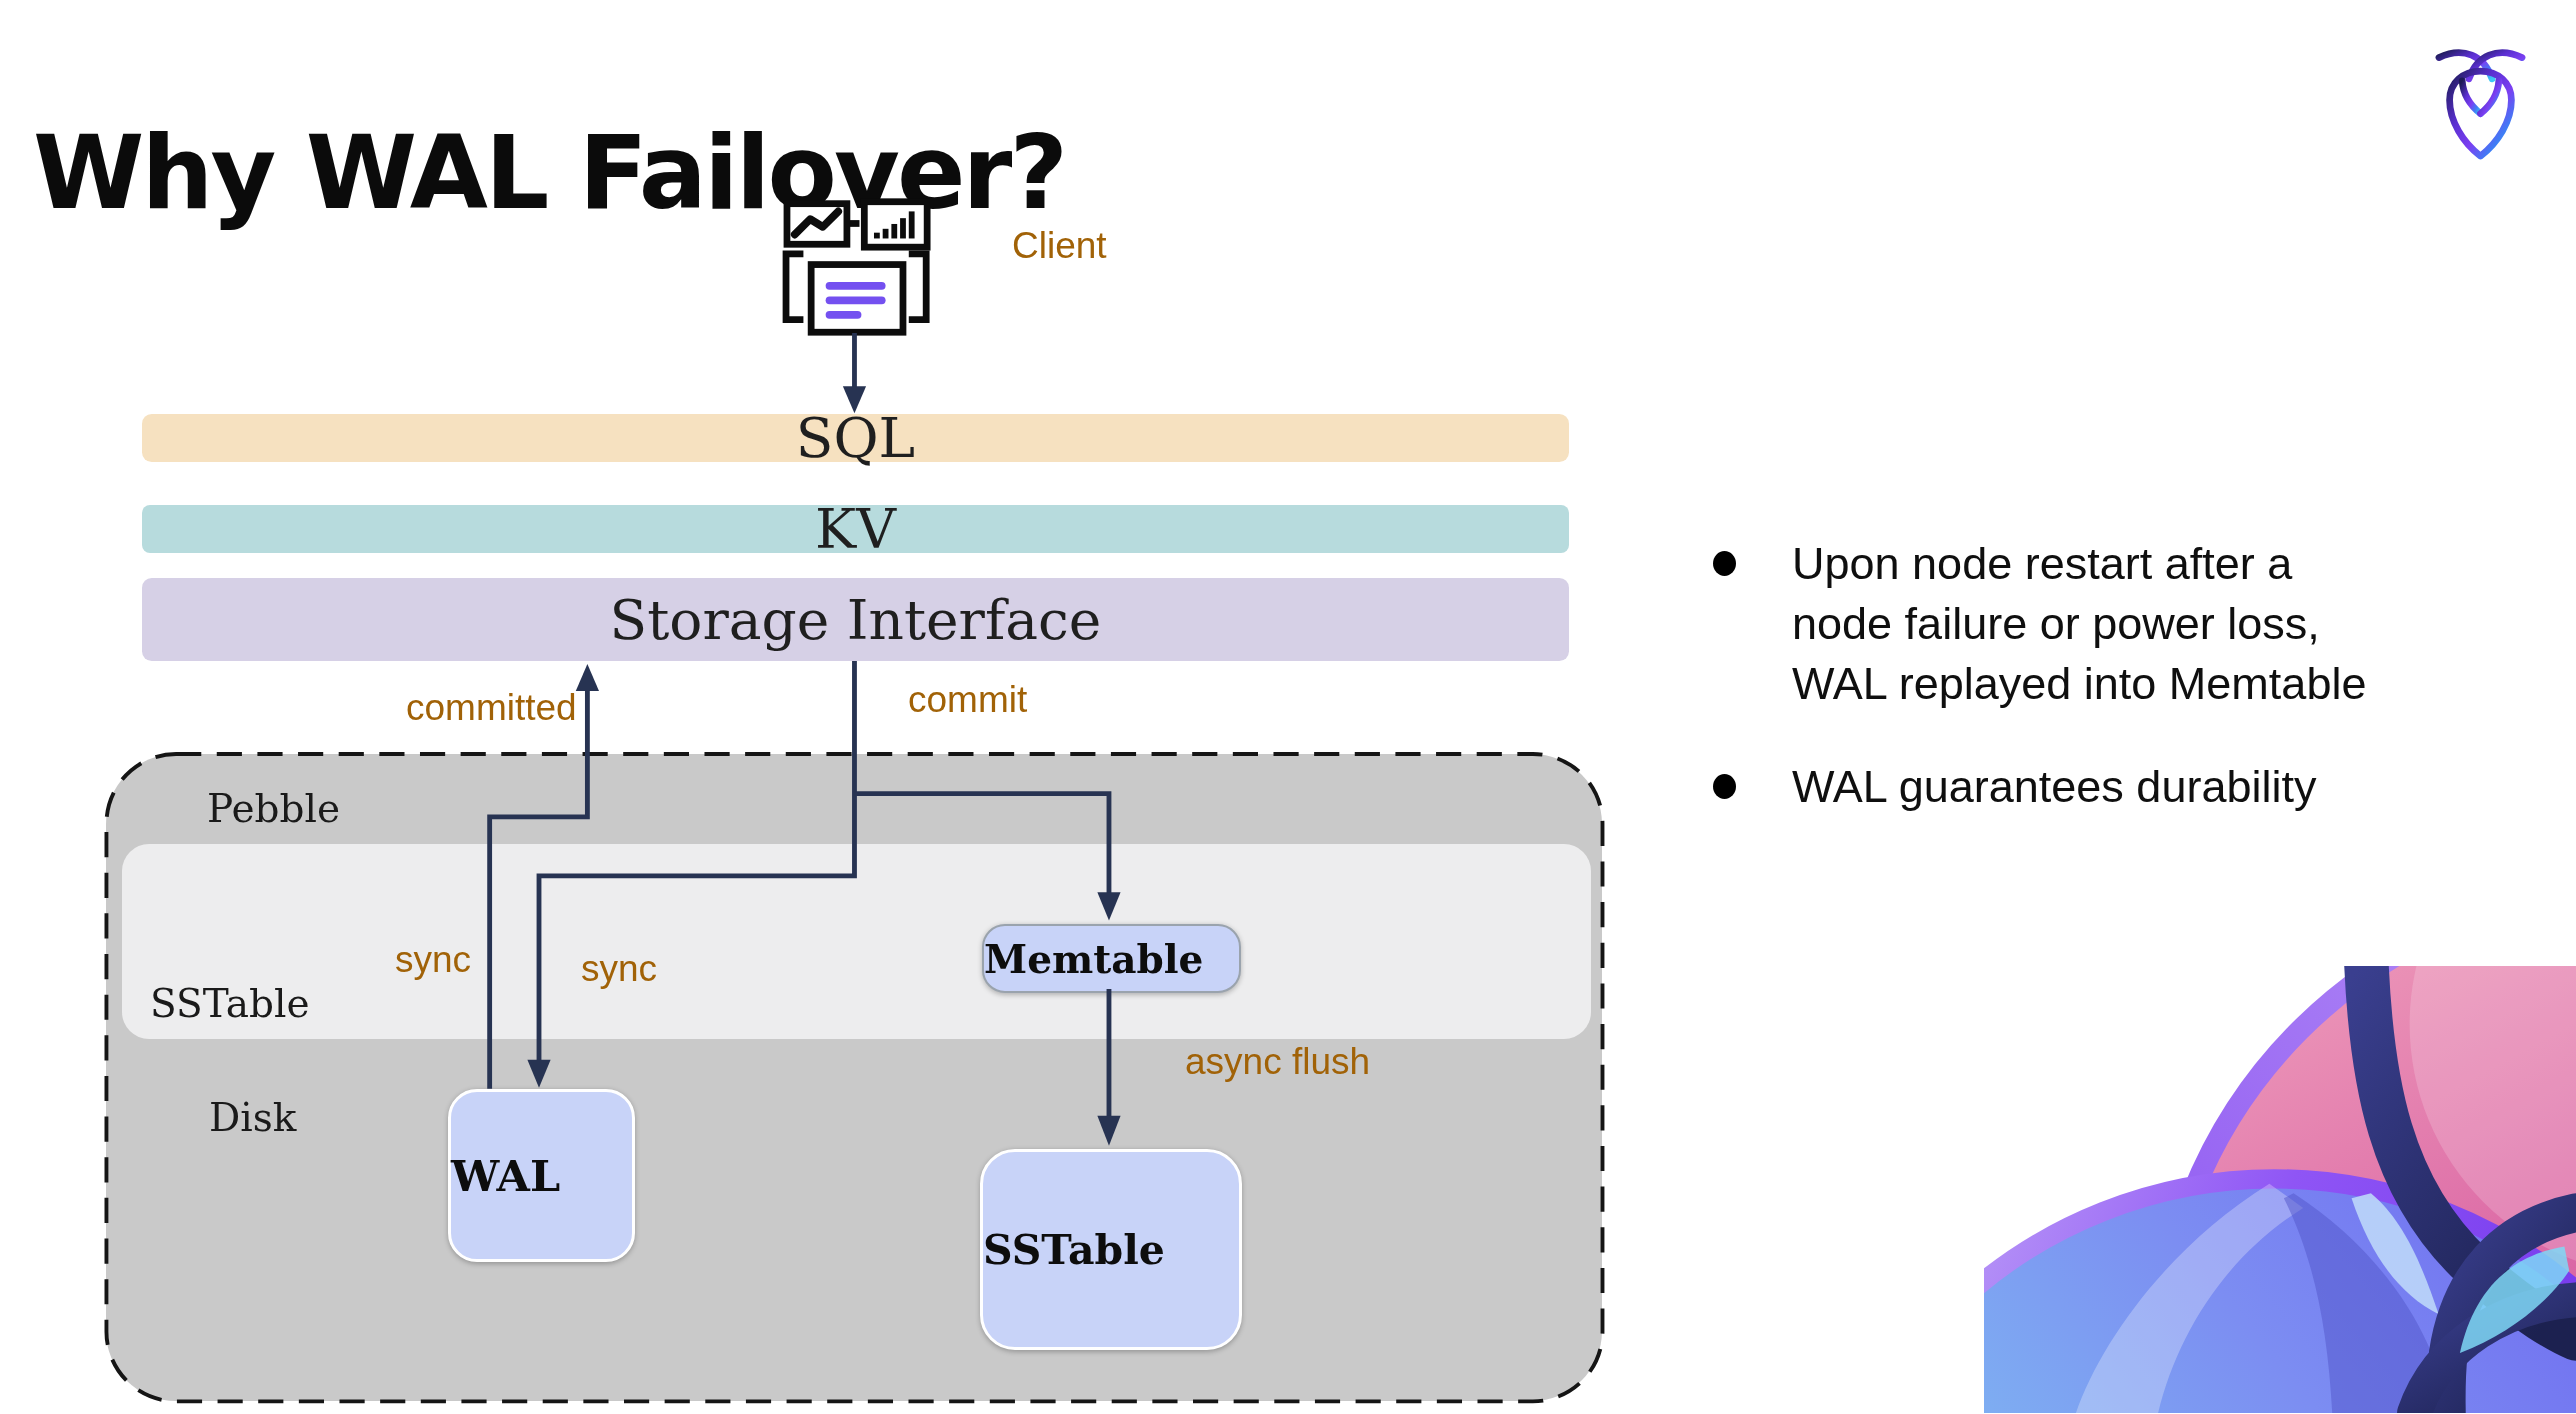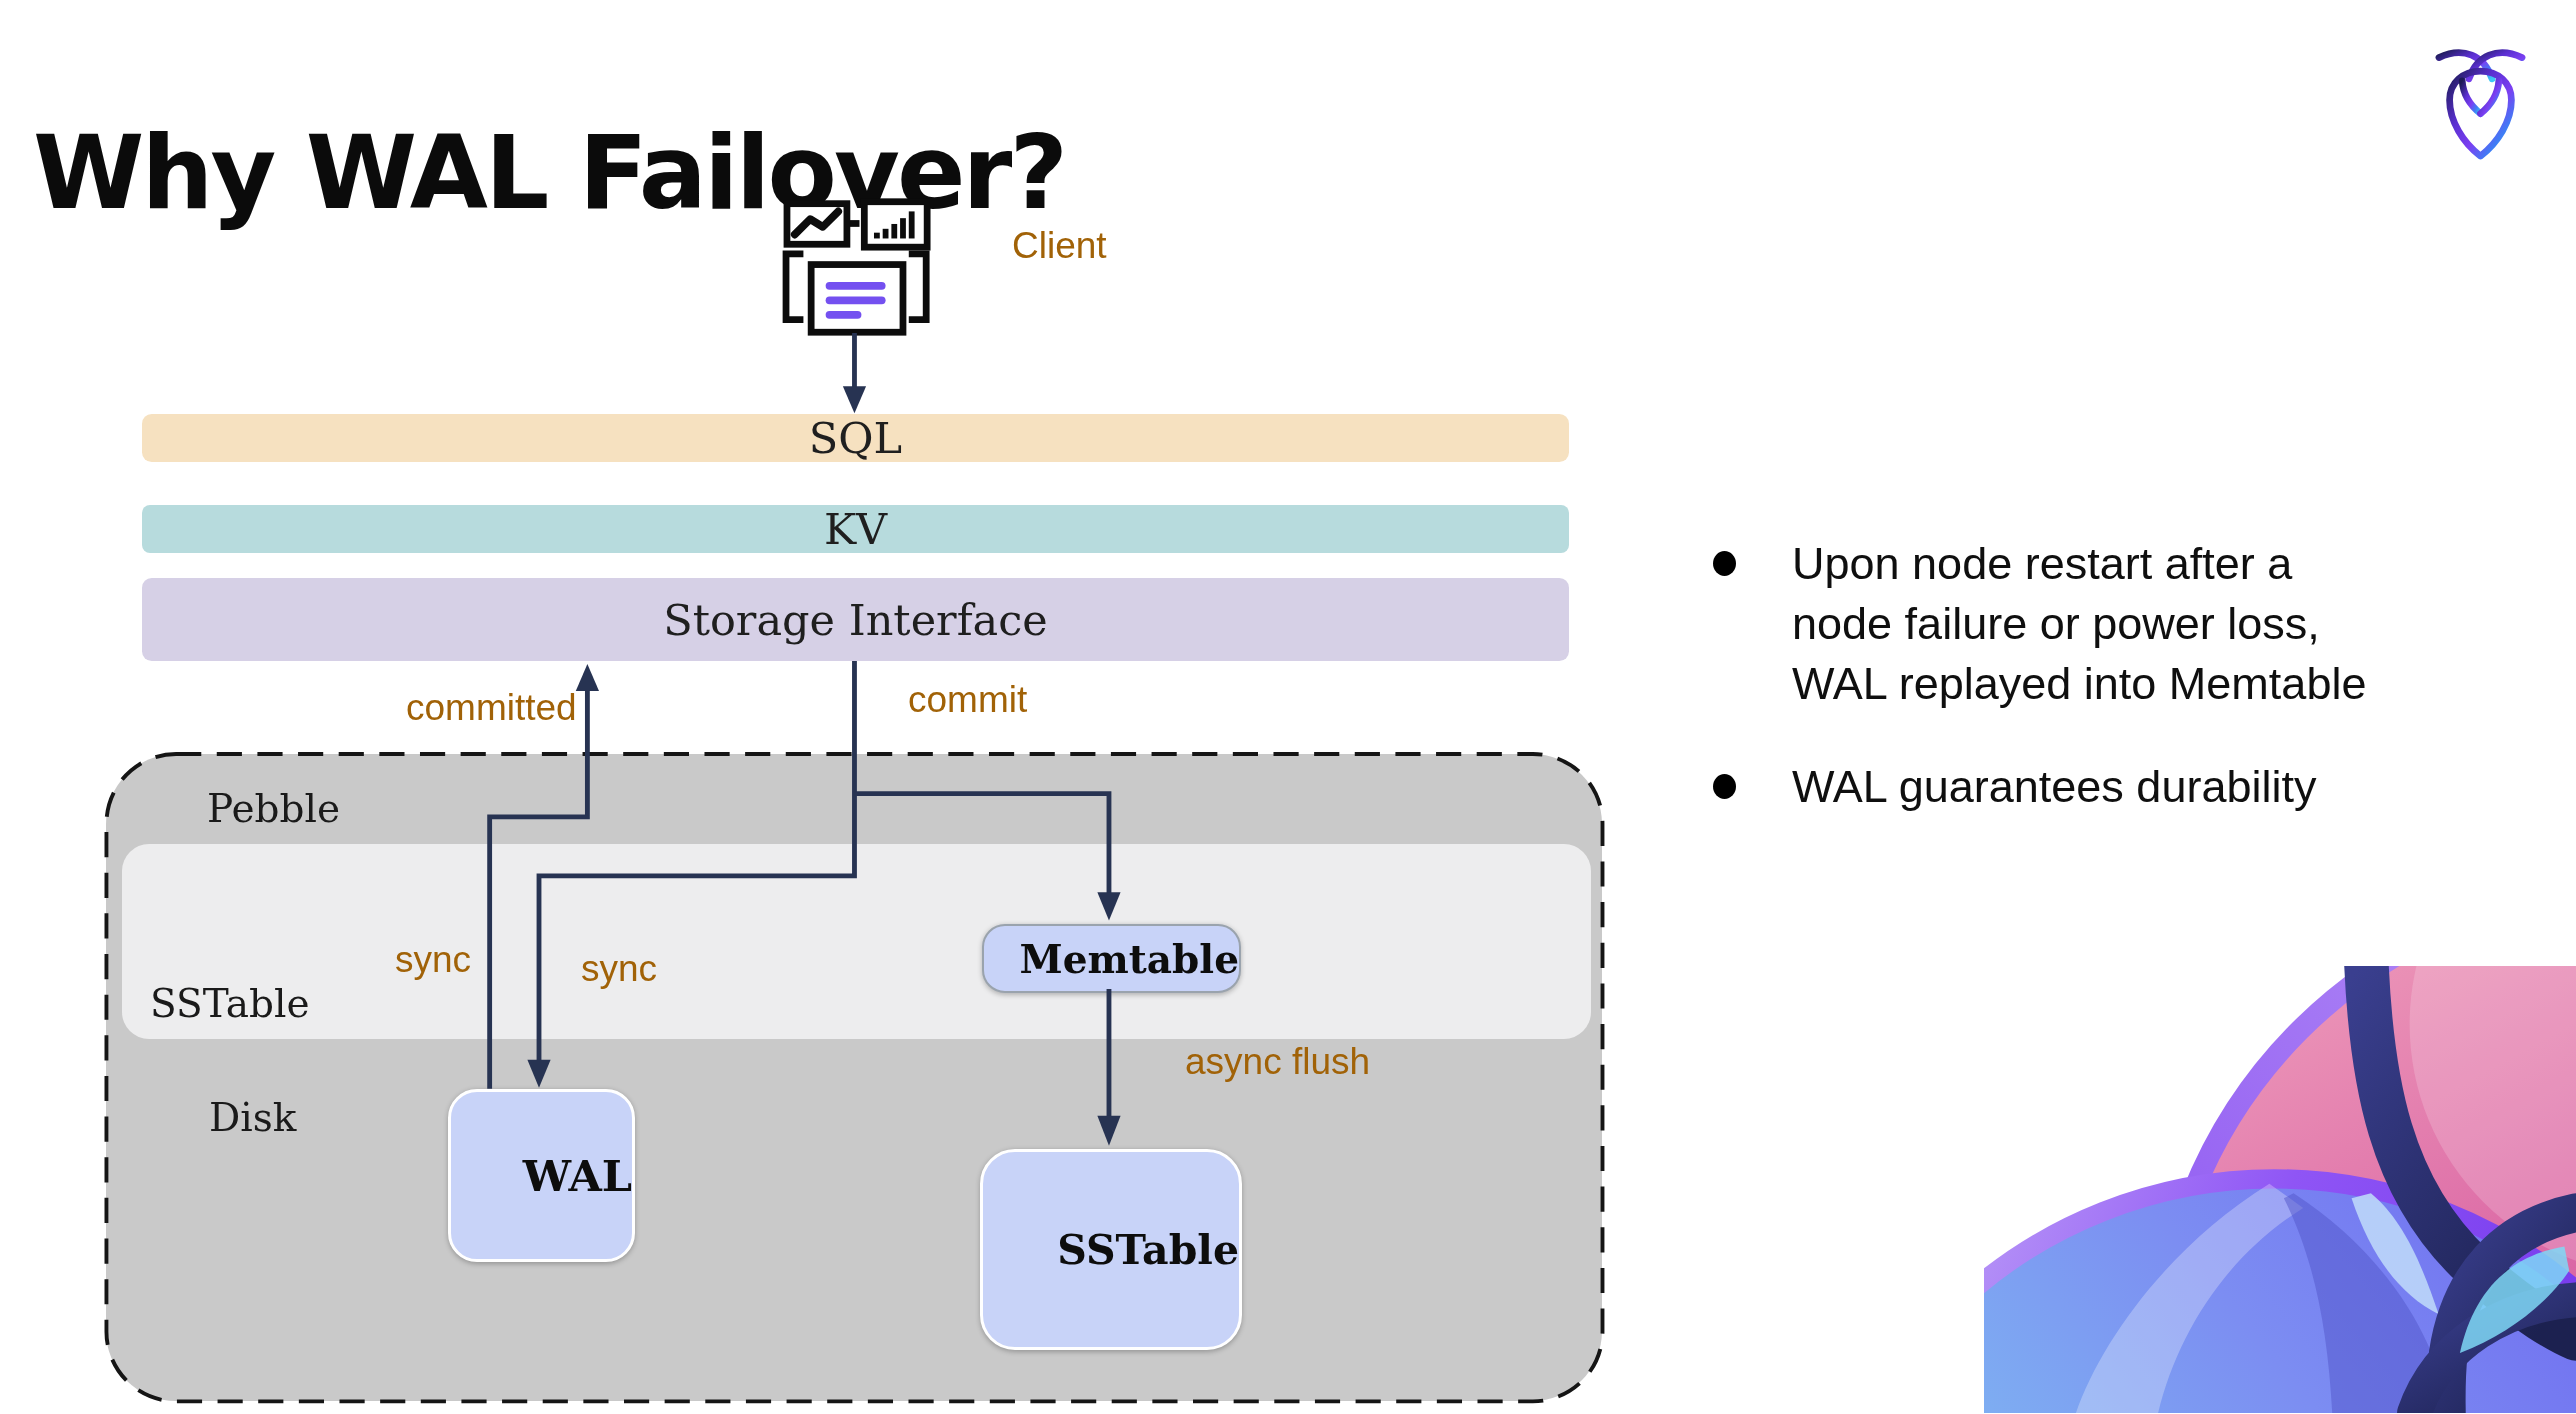--- a/index.html
+++ b/index.html
@@ -2,29 +2,29 @@
 <html><head>
 <meta charset="utf-8">
 <style>
   html,body{margin:0;padding:0;background:#ffffff;}
   .slide{position:relative;width:2576px;height:1413px;background:#ffffff;overflow:hidden;
          font-family:"Liberation Sans",sans-serif;color:#111;}
   .abs{position:absolute;}
   .title{left:33px;top:50px;font-family:"DejaVu Sans",sans-serif;font-weight:800;
          font-size:101px;letter-spacing:-2.9px;color:#0b0b0b;line-height:1.1;}
   .layer{left:142px;width:1427px;border-radius:9.7px;display:flex;align-items:center;justify-content:center;}
-  .layer span{font-family:"DejaVu Serif",serif;font-size:43px;color:#1f1f1f;}
+  .layer span{font-family:"DejaVu Serif",serif;font-size:55px;color:#1f1f1f;}
   .layer-sql{top:414px;height:48px;background:#f6e1c0;}
   .layer-kv{top:505px;height:48px;background:#b7dbdd;border-radius:8px;}
   .layer-storage{top:578px;height:83px;background:#d6d0e6;}
   .pebble{left:106px;top:754px;width:1496px;height:647px;background:#c9c9c9;border-radius:70px;}
   .memband{position:absolute;left:15.5px;top:90px;width:1469px;height:195px;background:#ededee;border-radius:27px;}
   .serif-label{font-family:"DejaVu Serif",serif;font-size:39px;color:#1a1a1a;}
   .edge-label{font-size:37px;color:#a16207;}
-  .node{display:flex;align-items:center;justify-content:flex-end;background:#c8d3f8;
+  .node{display:flex;align-items:center;justify-content:flex-start;background:#c8d3f8;
         font-family:"DejaVu Serif",serif;font-weight:bold;color:#0d0d0d;
         box-shadow:0 1.9px 4.8px rgba(0,0,0,0.25);}
   .node-wal{left:448px;top:1089px;width:181px;height:167px;border:3.9px solid #ffffff;border-radius:29px;font-size:43px;}
   .node-memtable{left:982px;top:924px;width:255px;height:65px;border:2.9px solid #9aa3ad;border-radius:23px;font-size:39px;}
   .node-sstable{left:980px;top:1149px;width:256px;height:195px;border:3.9px solid #ffffff;border-radius:35px;font-size:41px;}
   .client-label{left:1012px;top:225px;font-size:37px;}
   .bullets{left:1713px;top:534px;width:832px;}
   .bullet-item{display:flex;align-items:flex-start;margin-bottom:43px;}
   .bullet-dot{flex:0 0 auto;width:23px;height:25px;border-radius:50%;background:#000;margin:17.4px 56px 0 0;}
   .bullet-text{font-size:45px;line-height:60px;color:#0f0f0f;}

